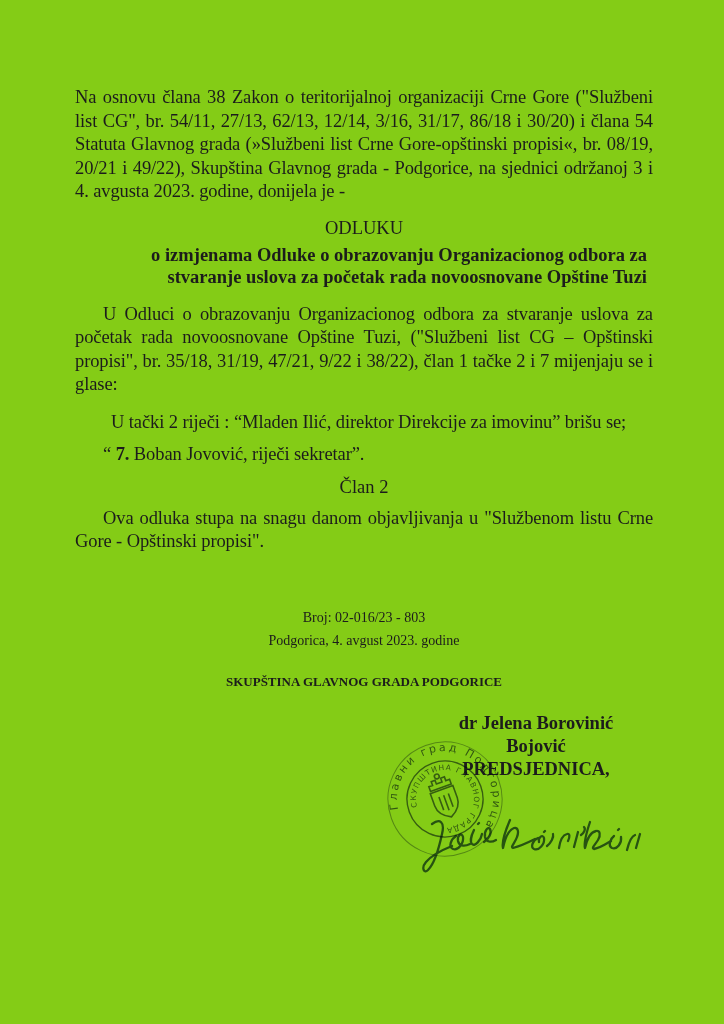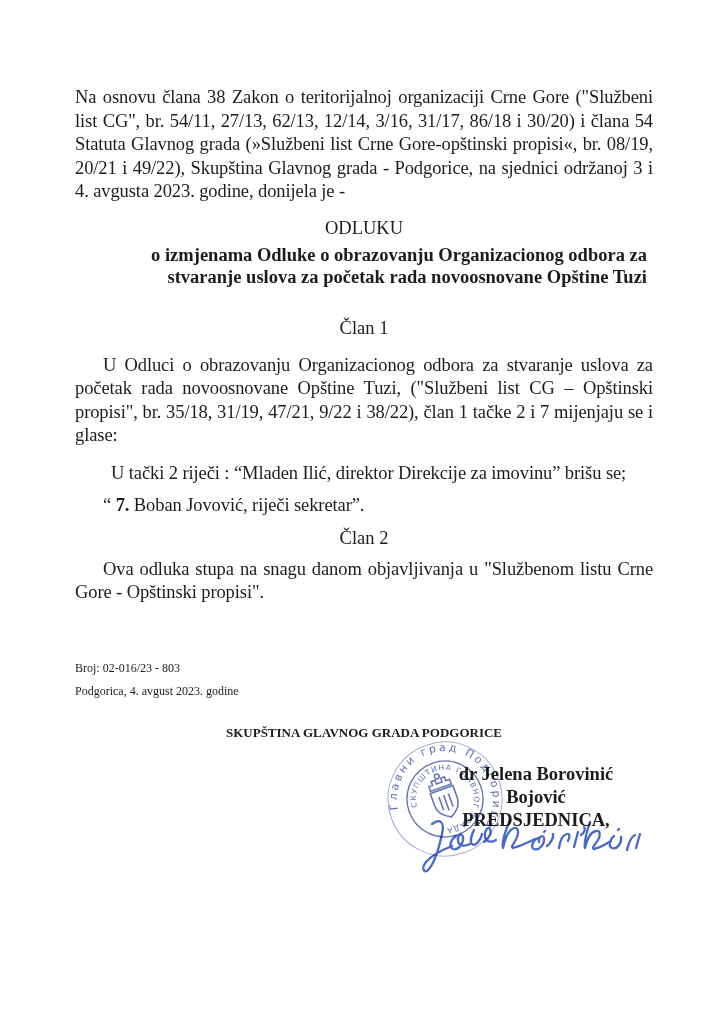--- a/index.html
+++ b/index.html
@@ -1,20 +1,20 @@
 <!DOCTYPE html>
 <html lang="sr"><head>
 <meta charset="utf-8">
 <style>
   html,body{margin:0;padding:0;background:#e9e9e9;}
   .page{
     position:relative;
     width:724px;height:1024px;
     margin:0 auto;
-    background:#ffffff;
+    background:#84cc16;
     font-family:"Liberation Serif","DejaVu Serif",serif;
     color:#1c1c1c;
     overflow:hidden;
   }
   .content{
     position:absolute;
     left:75px; top:86px; width:578px;
   }
   p{margin:0;}
   .body-text{
@@ -37,21 +37,21 @@
   }
   .article-heading{
     margin-top:28px;
     font-size:18.5px;line-height:23px;
     text-align:center;font-weight:normal;
   }
   .mt14{margin-top:14px;}
   .mt9{margin-top:9px;}
   .mt8{margin-top:8px;}
   .footer-block{margin-top:52px;}
-  .footer-line{font-size:12px;line-height:23px;text-align:left;}
+  .footer-line{font-size:14px;line-height:23px;text-align:center;}
   .assembly{
     margin-top:18px;
     font-size:13px;line-height:23px;
     font-weight:bold;text-align:center;
   }
   .sig-block{
     margin-top:19px;
     margin-left:352px;width:218px;
     text-align:center;font-weight:bold;
     font-size:18.5px;line-height:23px;
@@ -76,21 +76,20 @@
 <body>
 
 <div class="page">
   <div class="content">
 
     <p class="body-text">Na osnovu člana 38 Zakon o teritorijalnoj organizaciji Crne Gore ("Službeni list CG", br. 54/11, 27/13, 62/13, 12/14, 3/16, 31/17, 86/18 i 30/20) i člana 54 Statuta Glavnog grada (»Službeni list Crne Gore-opštinski propisi«, br. 08/19, 20/21 i 49/22), Skupština Glavnog grada - Podgorice, na sjednici održanoj 3 i 4. avgusta 2023. godine, donijela je -</p>
 
     <p class="doc-title">ODLUKU</p>
     <p class="doc-subtitle">o izmjenama Odluke o obrazovanju Organizacionog odbora za stvaranje uslova za početak rada novoosnovane Opštine Tuzi</p>
 
-    <p class="article-heading">Član 1</p>
     <p class="body-text indent mt14">U Odluci o obrazovanju Organizacionog odbora za stvaranje uslova za početak rada novoosnovane Opštine Tuzi, ("Službeni list CG – Opštinski propisi", br. 35/18, 31/19, 47/21, 9/22 i 38/22), član 1 tačke 2 i 7 mijenjaju se i glase:</p>
     <p class="body-text indent-lg mt14">U tački 2 riječi : “Mladen Ilić, direktor Direkcije za imovinu” brišu se;</p>
     <p class="body-text indent mt9"><span>“ </span><span class="bold">7.</span><span> Boban Jovović, riječi sekretar”.</span></p>
 
     <p class="article-heading mt9" style="margin-top:9px;">Član 2</p>
     <p class="body-text indent mt8">Ova odluka stupa na snagu danom objavljivanja u "Službenom listu Crne Gore - Opštinski propisi".</p>
 
     <div class="footer-block">
       <p class="footer-line">Broj: 02-016/23 - 803</p>
       <p class="footer-line">Podgorica, 4. avgust 2023. godine</p>

